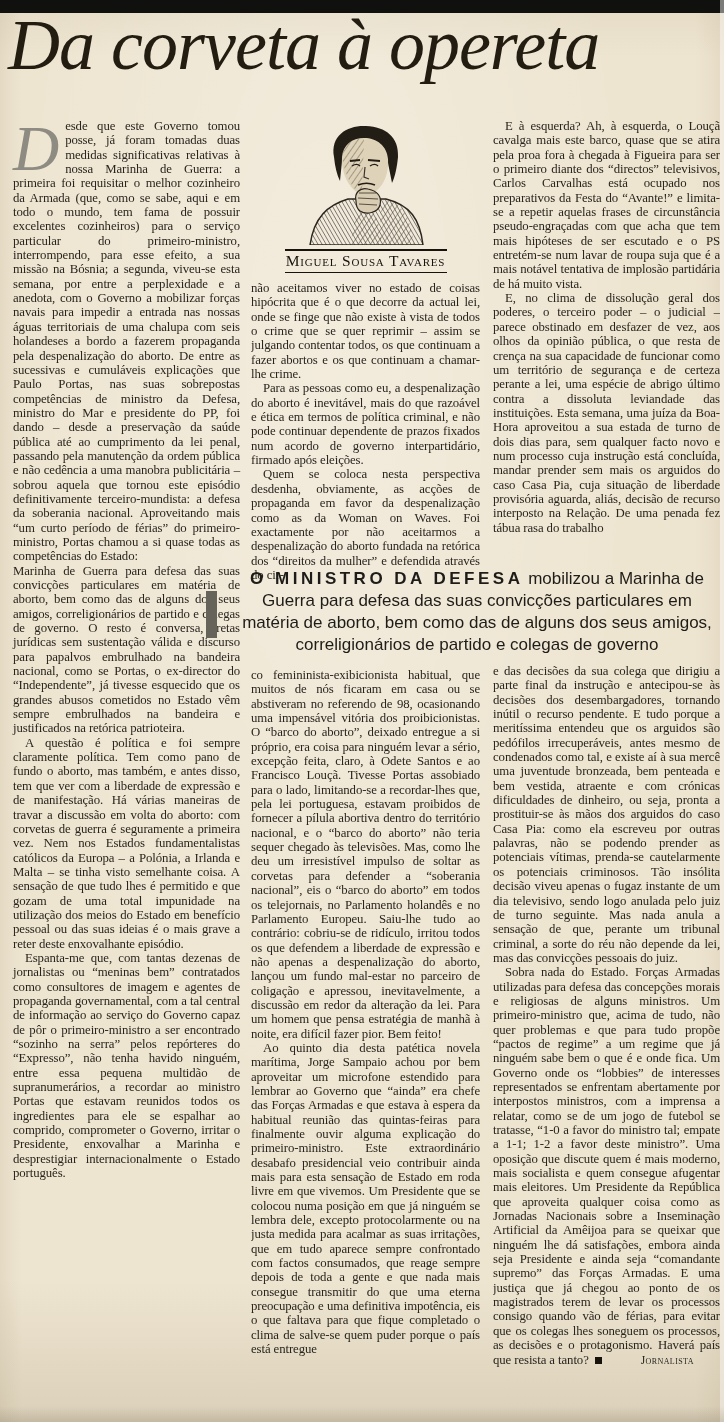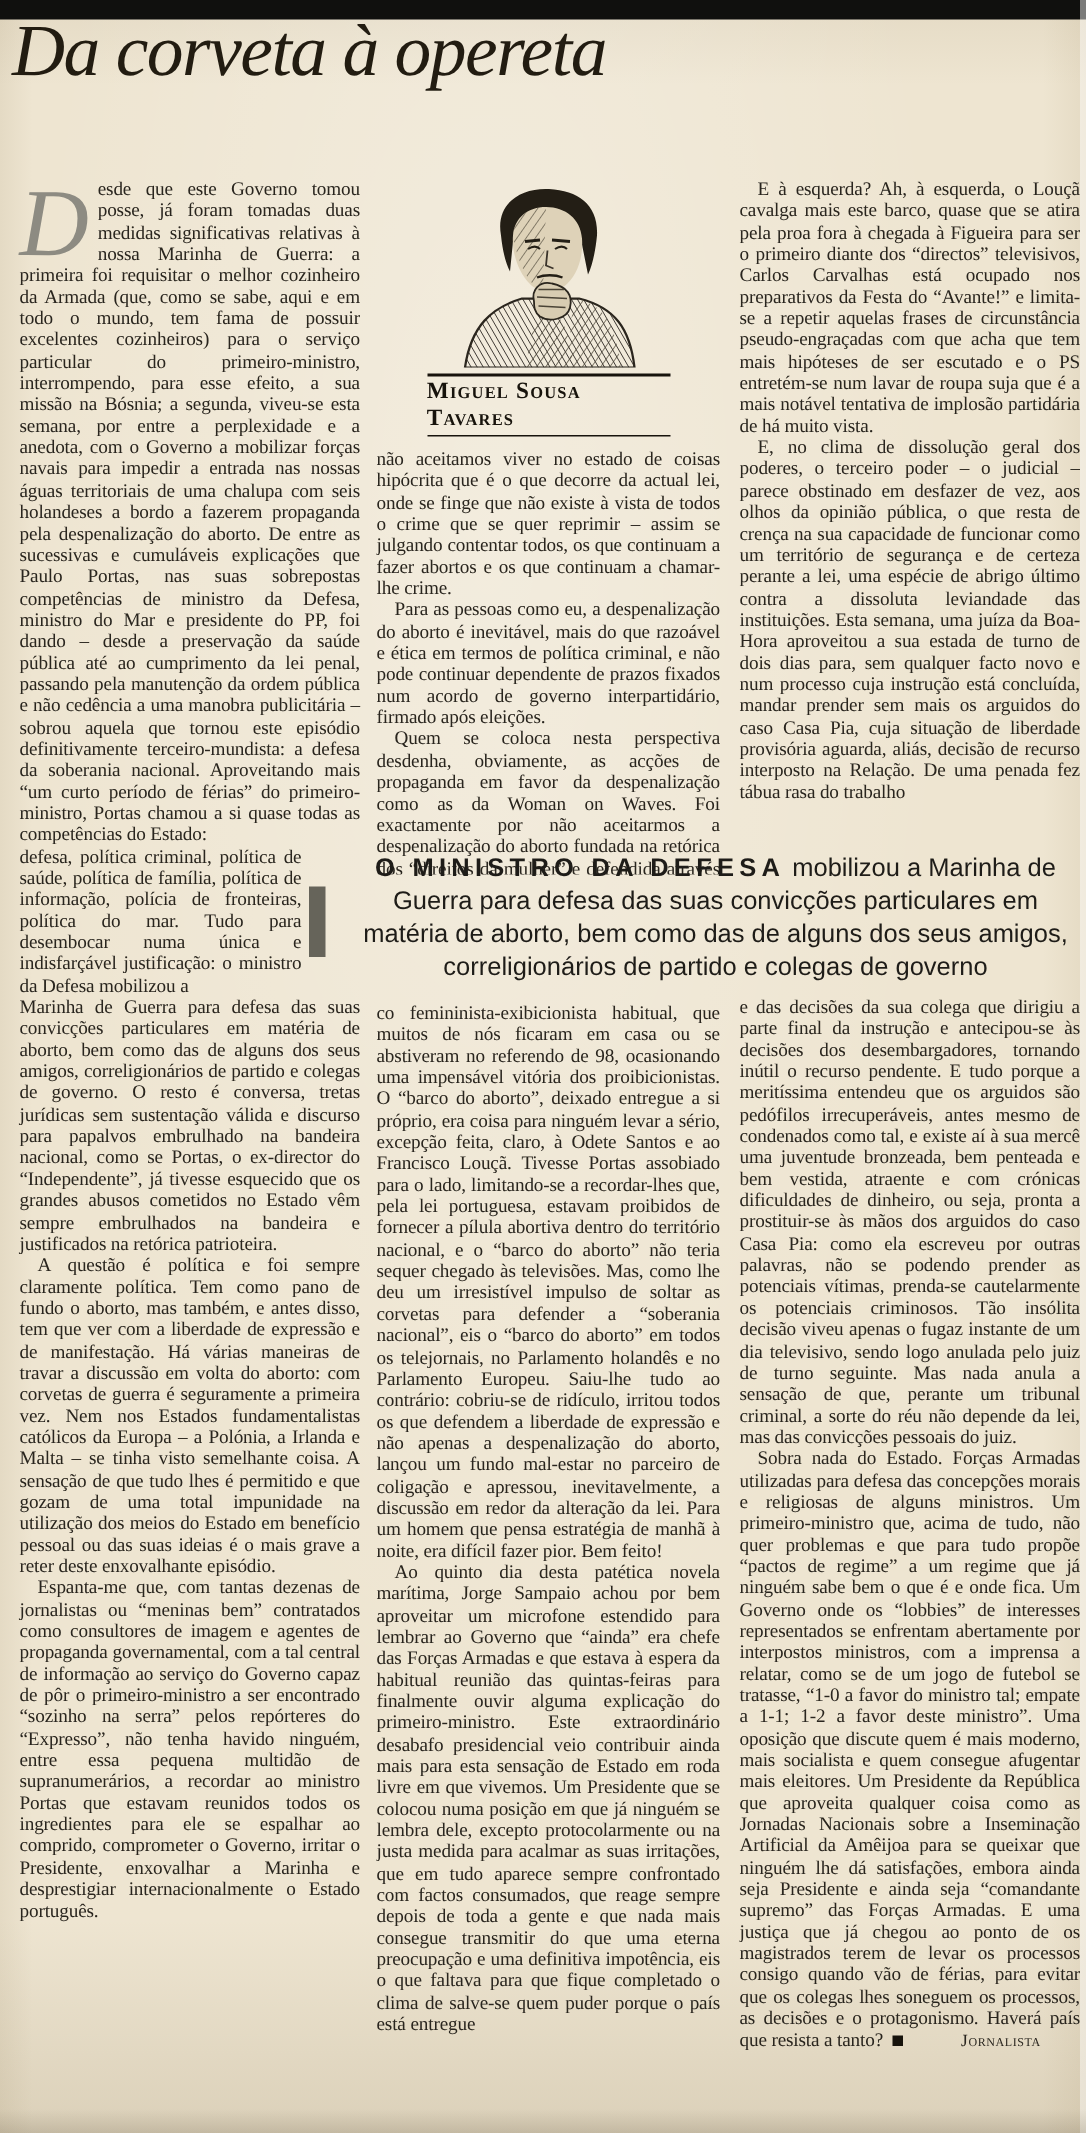--- a/index.html
+++ b/index.html
@@ -15,21 +15,21 @@
       #eee5d1;
     overflow:hidden;
     font-family:"Liberation Serif", serif;
     color:#29251e;
   }
   .topbar{position:absolute;left:0;top:0;width:724px;height:13px;background:#10100e;}
   .title{
     position:absolute;left:8px;top:8px;width:710px;margin:0;
     font-family:"Liberation Serif", serif;
     font-style:italic;font-weight:normal;
-    font-size:49px;line-height:1.05;letter-spacing:-1px;
+    font-size:72px;line-height:1.05;letter-spacing:-1px;
     color:#221c11;white-space:nowrap;
   }
   .col{
     position:absolute;
     font-size:12.8px;line-height:14.35px;
     text-align:justify;
     letter-spacing:-0.1px;
   }
   .col p{margin:0;}
   .col p.ind{text-indent:12px;}
@@ -45,23 +45,23 @@
     color:#8d8b82;
     margin:4px 6px 0 0;
   }
   .narrowseg{width:188px;}
   .portrait-wrap{width:140px;height:122px;margin:4px auto 4px auto;}
   .byline{
     width:162px;margin:0 auto 8px auto;
     border-top:2.5px solid #17130c;
     border-bottom:1.5px solid #17130c;
     padding:1px 0 2px 0;
-    text-align:left;
+    text-align:center;
     font-variant:small-caps;
-    font-weight:bold;
+    font-weight:normal;
     font-size:15.5px;line-height:18px;
     letter-spacing:0.8px;
     color:#17130c;
     text-indent:0;
   }
   .pq-bar{position:absolute;left:206px;top:591px;width:11px;height:47px;background:#66645a;}
   .pq{
     position:absolute;left:236px;top:568px;width:482px;
     font-family:"Liberation Sans", sans-serif;
     font-size:17px;line-height:22px;
@@ -82,21 +82,20 @@
 <body>
 
 <div class="page">
 
   <div class="topbar"></div>
 
   <h1 class="title">Da corveta à opereta</h1>
 
   <div class="col col1">
     <p><span class="dropcap">D</span><span>esde que este Governo tomou posse, já foram tomadas duas medidas significativas relativas à nossa Marinha de Guerra: a primeira foi requisitar o melhor cozinheiro da Armada (que, como se sabe, aqui e em todo o mundo, tem fama de possuir excelentes cozinheiros) para o serviço particular do primeiro-ministro, interrompendo, para esse efeito, a sua missão na Bósnia; a segunda, viveu-se esta semana, por entre a perplexidade e a anedota, com o Governo a mobilizar forças navais para impedir a entrada nas nossas águas territoriais de uma chalupa com seis holandeses a bordo a fazerem propaganda pela despenalização do aborto. De entre as sucessivas e cumuláveis explicações que Paulo Portas, nas suas sobrepostas competências de ministro da Defesa, ministro do Mar e presidente do PP, foi dando – desde a preservação da saúde pública até ao cumprimento da lei penal, passando pela manutenção da ordem pública e não cedência a uma manobra publicitária – sobrou aquela que tornou este episódio definitivamente terceiro-mundista: a defesa da soberania nacional. Aproveitando mais “um curto período de férias” do primeiro-ministro, Portas chamou a si quase todas as competências do Estado:</span></p>
-    <p class="narrowseg">defesa, política criminal, política de saúde, política de família, política de informação, polícia de fronteiras, política do mar. Tudo para desembocar numa única e indisfarçável justificação: o ministro da Defesa mobilizou a</p>
     <p>Marinha de Guerra para defesa das suas convicções particulares em matéria de aborto, bem como das de alguns dos seus amigos, correligionários de partido e colegas de governo. O resto é conversa, tretas jurídicas sem sustentação válida e discurso para papalvos embrulhado na bandeira nacional, como se Portas, o ex-director do “Independente”, já tivesse esquecido que os grandes abusos cometidos no Estado vêm sempre embrulhados na bandeira e justificados na retórica patrioteira.</p>
     <p class="ind">A questão é política e foi sempre claramente política. Tem como pano de fundo o aborto, mas também, e antes disso, tem que ver com a liberdade de expressão e de manifestação. Há várias maneiras de travar a discussão em volta do aborto: com corvetas de guerra é seguramente a primeira vez. Nem nos Estados fundamentalistas católicos da Europa – a Polónia, a Irlanda e Malta – se tinha visto semelhante coisa. A sensação de que tudo lhes é permitido e que gozam de uma total impunidade na utilização dos meios do Estado em benefício pessoal ou das suas ideias é o mais grave a reter deste enxovalhante episódio.</p>
     <p class="ind">Espanta-me que, com tantas dezenas de jornalistas ou “meninas bem” contratados como consultores de imagem e agentes de propaganda governamental, com a tal central de informação ao serviço do Governo capaz de pôr o primeiro-ministro a ser encontrado “sozinho na serra” pelos repórteres do “Expresso”, não tenha havido ninguém, entre essa pequena multidão de supranumerários, a recordar ao ministro Portas que estavam reunidos todos os ingredientes para ele se espalhar ao comprido, comprometer o Governo, irritar o Presidente, enxovalhar a Marinha e desprestigiar internacionalmente o Estado português.</p>
   </div>
 
   <div class="col col2a">
     <div class="portrait-wrap">
       <svg viewBox="0 0 140 122" width="140" height="122" aria-hidden="true">
         <defs>
           <pattern id="ht" width="5" height="5" patternUnits="userSpaceOnUse" patternTransform="rotate(35)">

